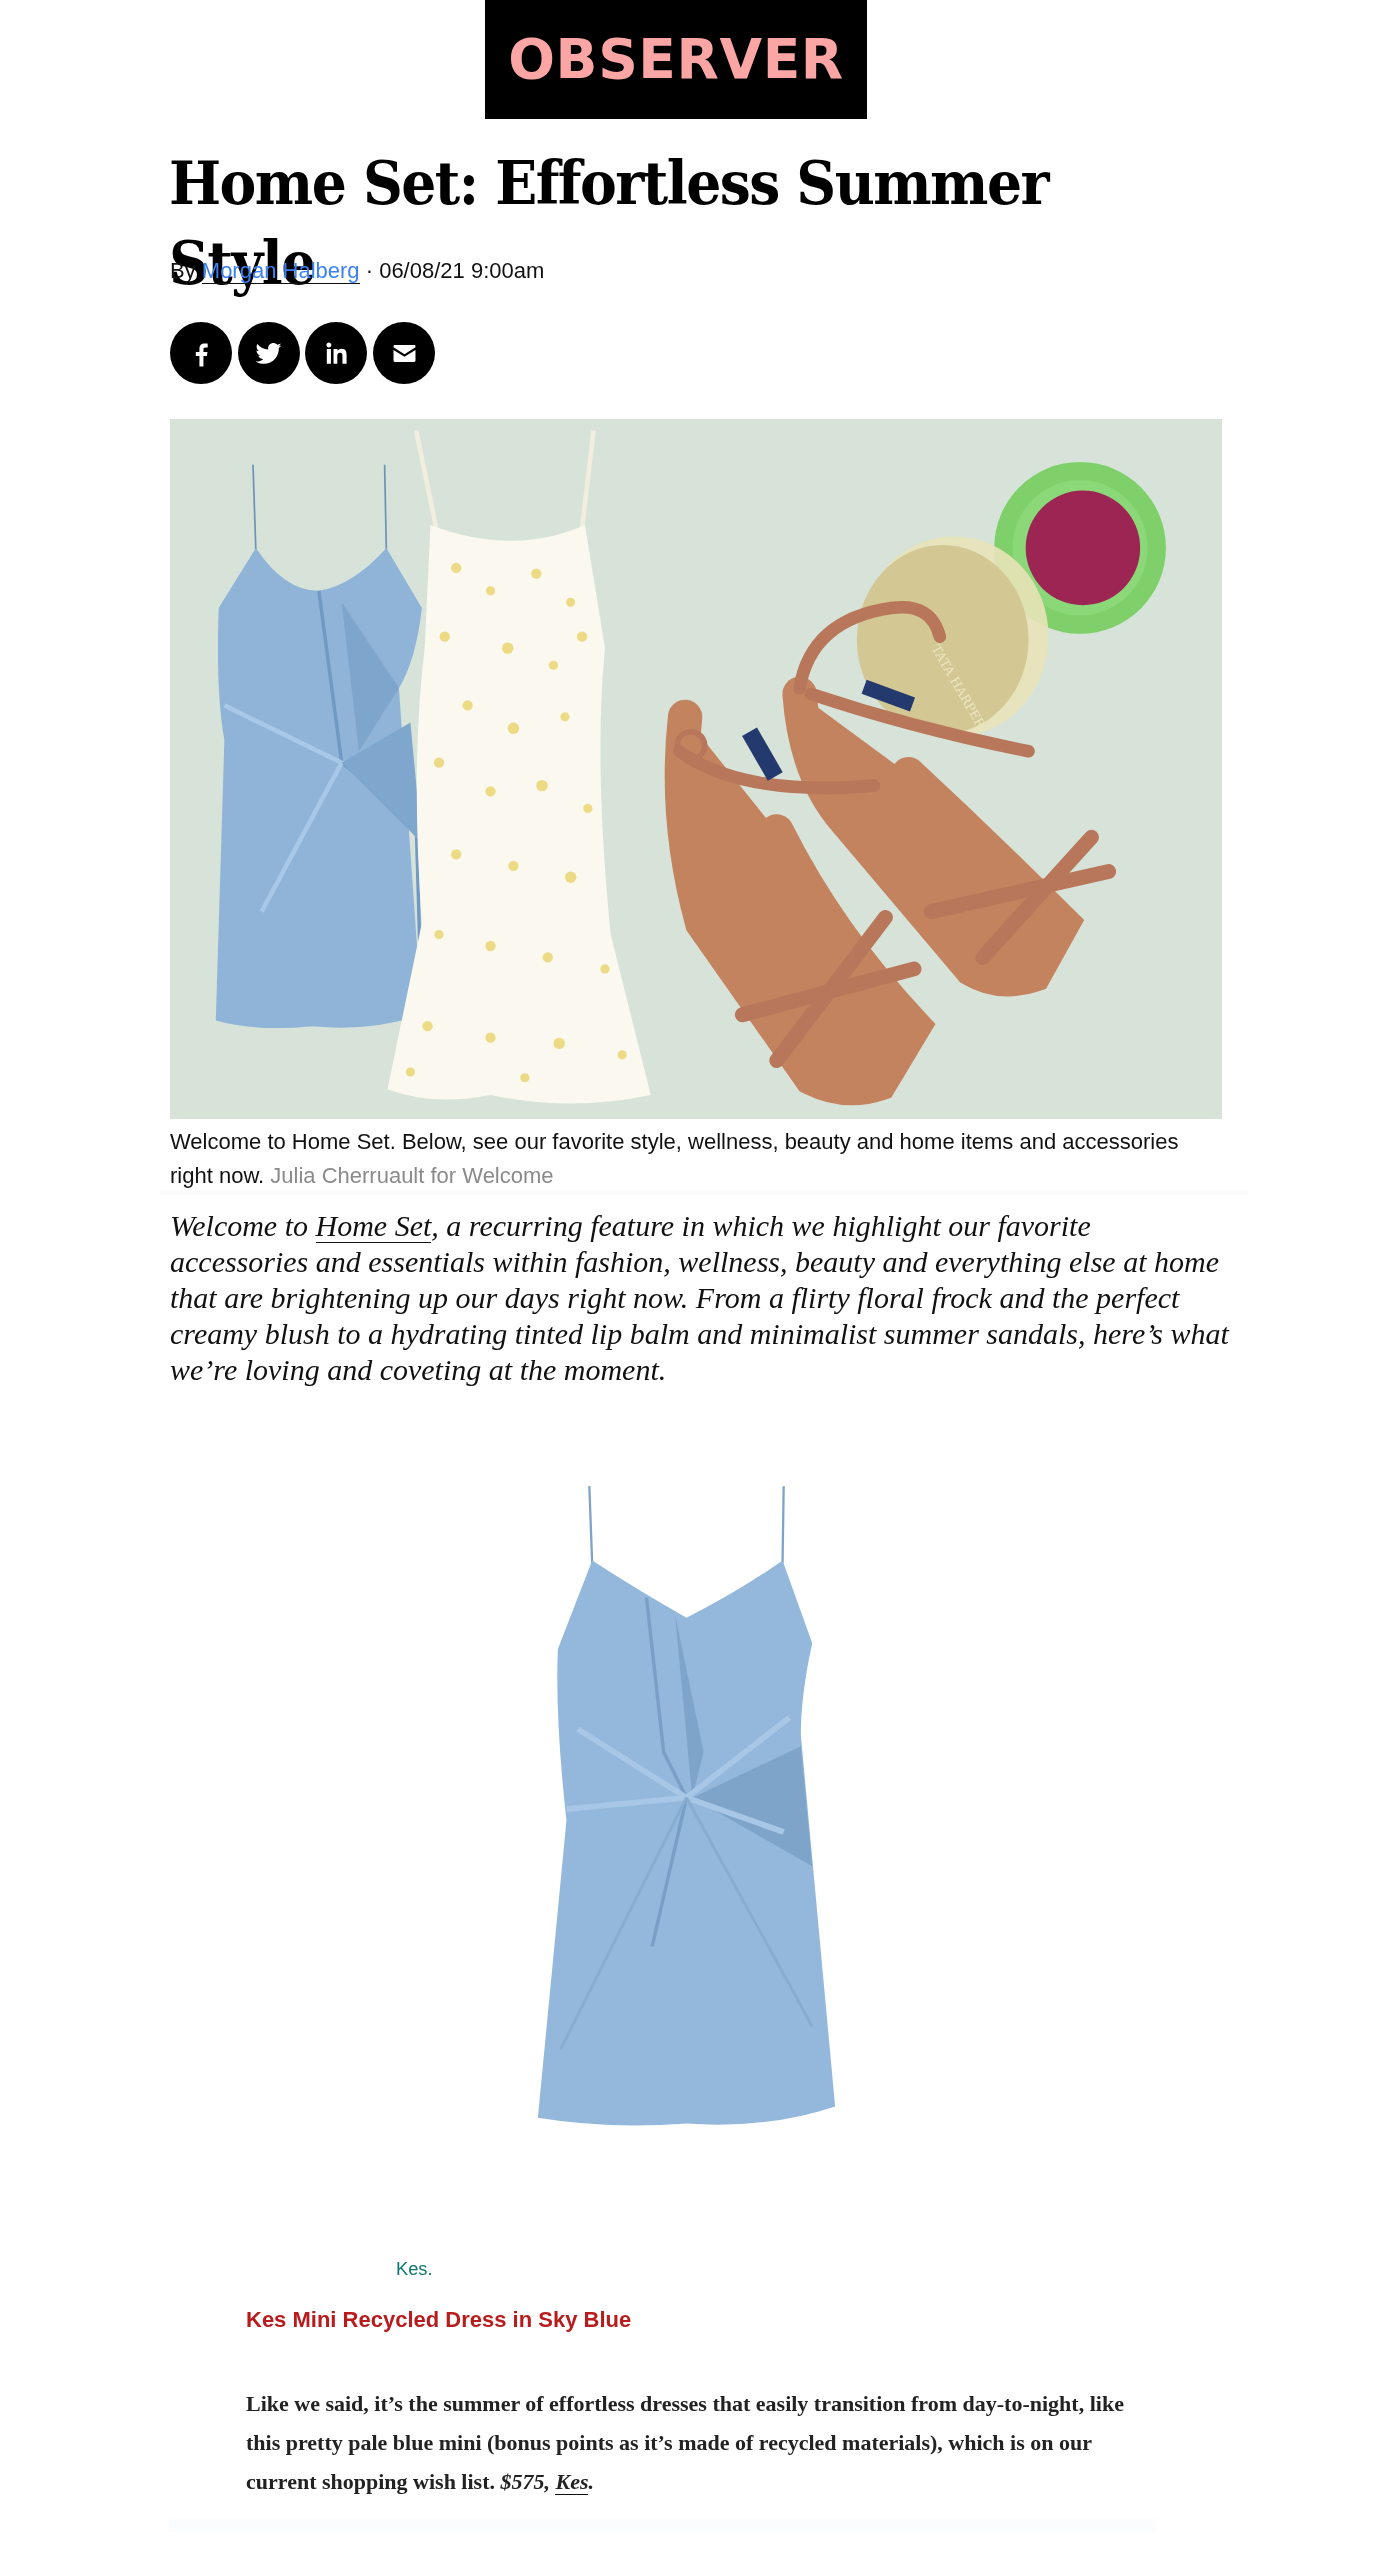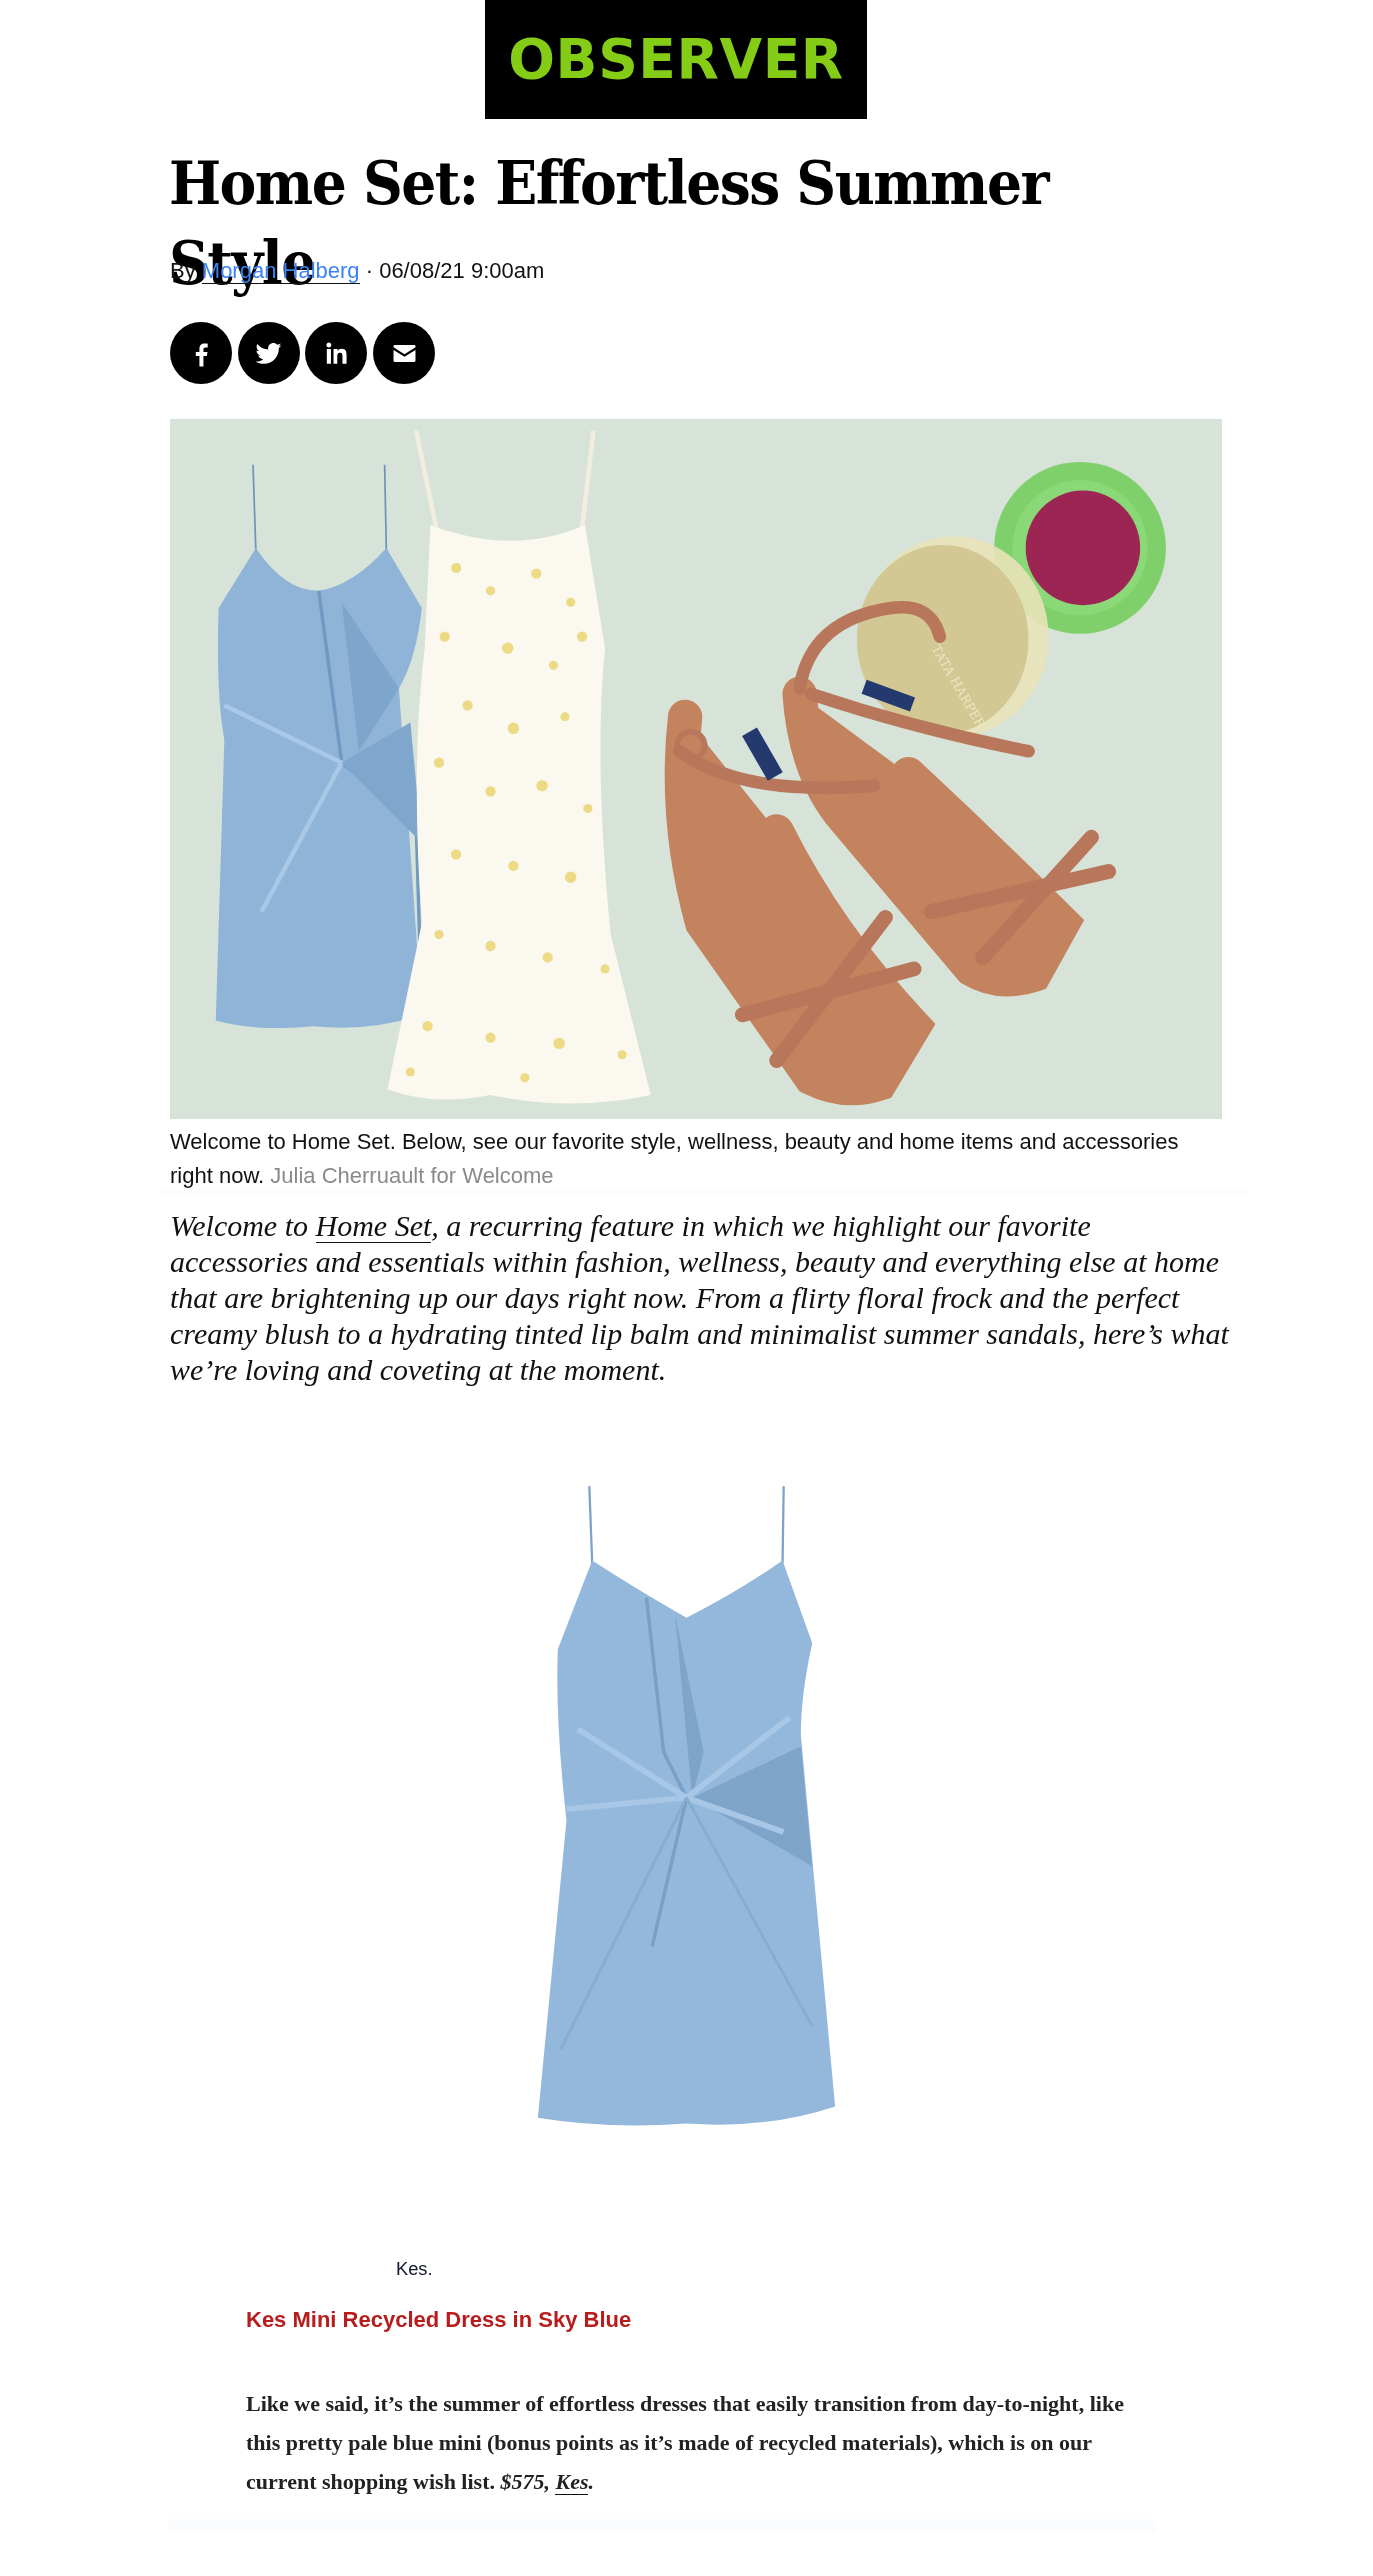--- a/index.html
+++ b/index.html
@@ -4,21 +4,21 @@
 <style>
   * { box-sizing: border-box; margin: 0; padding: 0; }
   html, body { width: 1374px; height: 2576px; background: #ffffff; overflow: hidden; }
   body { position: relative; font-family: "Liberation Sans", sans-serif; color: #111; }
 
   .logo {
     position: absolute; left: 485px; top: 0; width: 382px; height: 119px;
     background: #000; display: flex; align-items: center; justify-content: center;
   }
   .logo span {
-    color: #84cc16; font-family: "DejaVu Sans", sans-serif; font-weight: bold;
+    color: #fca5a5; font-family: "DejaVu Sans", sans-serif; font-weight: bold;
     font-size: 55px; letter-spacing: 0.6px; line-height: 1;
   }
 
   .title {
     position: absolute; left: 169px; top: 143px; width: 1088px;
     font-family: "DejaVu Serif", serif; font-weight: bold; font-size: 60px;
     line-height: 80px; color: #000; letter-spacing: -1.7px;
     transform: scaleX(0.92); transform-origin: left top;
   }
 
@@ -55,21 +55,21 @@
   }
   .intro a { color: #111; text-decoration: none; border-bottom: 1.7px solid #111; }
 
   .product-image {
     position: absolute; left: 515px; top: 1477px; width: 343px; height: 670px;
   }
   .product-image svg { width: 100%; height: 100%; display: block; }
 
   .img-credit {
     position: absolute; left: 396px; top: 2258px;
-    font-family: "Liberation Sans", sans-serif; font-size: 18.3px; color: #0f172a;
+    font-family: "Liberation Sans", sans-serif; font-size: 18.3px; color: #0f766e;
   }
 
   .product-heading {
     position: absolute; left: 246px; top: 2307px;
     font-family: "Liberation Sans", sans-serif; font-weight: bold; font-size: 22px; color: #b91c1c;
   }
 
   .product-body {
     position: absolute; left: 246px; top: 2384px; width: 893px;
     font-family: "Liberation Serif", serif; font-size: 22px; line-height: 39px; color: #222; font-weight: bold;

